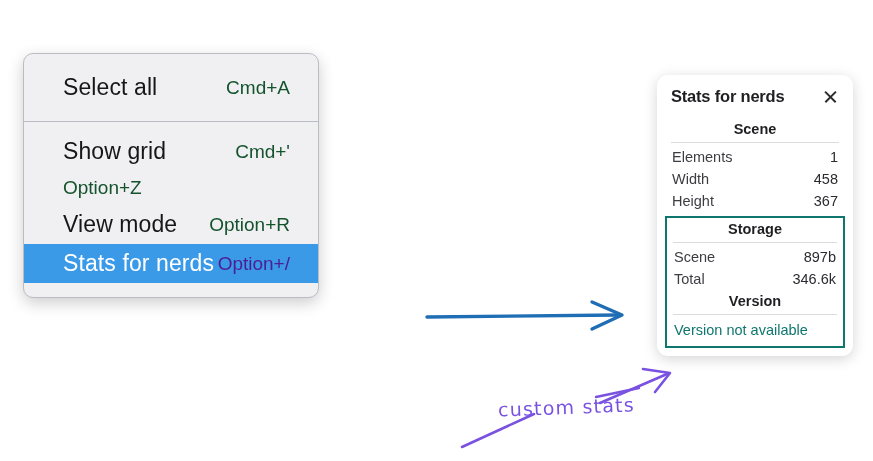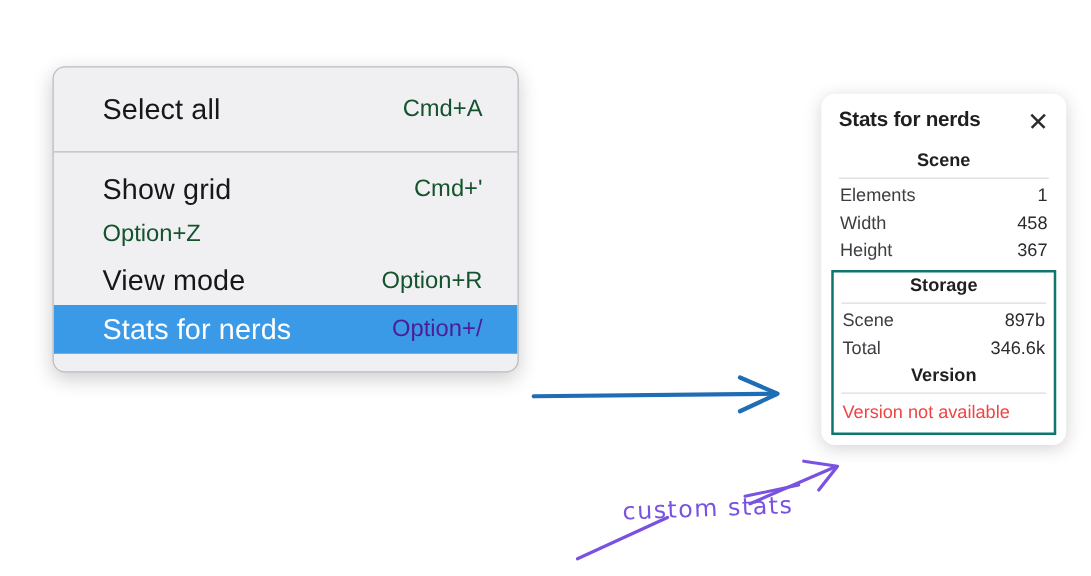--- a/index.html
+++ b/index.html
@@ -11,23 +11,23 @@
     height: 461px;
     background: #ffffff;
     font-family: "Liberation Sans", sans-serif;
     position: relative;
     overflow: hidden;
   }
 
   
   .context-menu {
     position: absolute;
-    left: 42px;
+    left: 23px;
     top: 53px;
-    width: 373px;
+    width: 296px;
     background: #f0f0f2;
     border: 1px solid #b9bcc2;
     border-radius: 10px;
     box-shadow: 0 5px 16px rgba(0,0,0,0.20);
     overflow: hidden;
     box-sizing: border-box;
   }
   .menu-section {
     padding: 6px 0;
   }
@@ -136,21 +136,21 @@
     justify-content: space-between;
     font-size: 14.5px;
     color: #3d3d42;
     padding: 3px 3px;
   }
   .stat-row .sr-value {
     color: #2b2b30;
   }
   .full-row {
     font-size: 14.5px;
-    color: #ef4444;
+    color: #0f766e;
     padding: 4px 3px;
     white-space: nowrap;
   }
   .highlight-box {
     border: 2px solid #0f766e;
     margin: 4px -4px -6px -4px;
     padding: 0 4px 4px 4px;
     box-sizing: border-box;
   }
 

